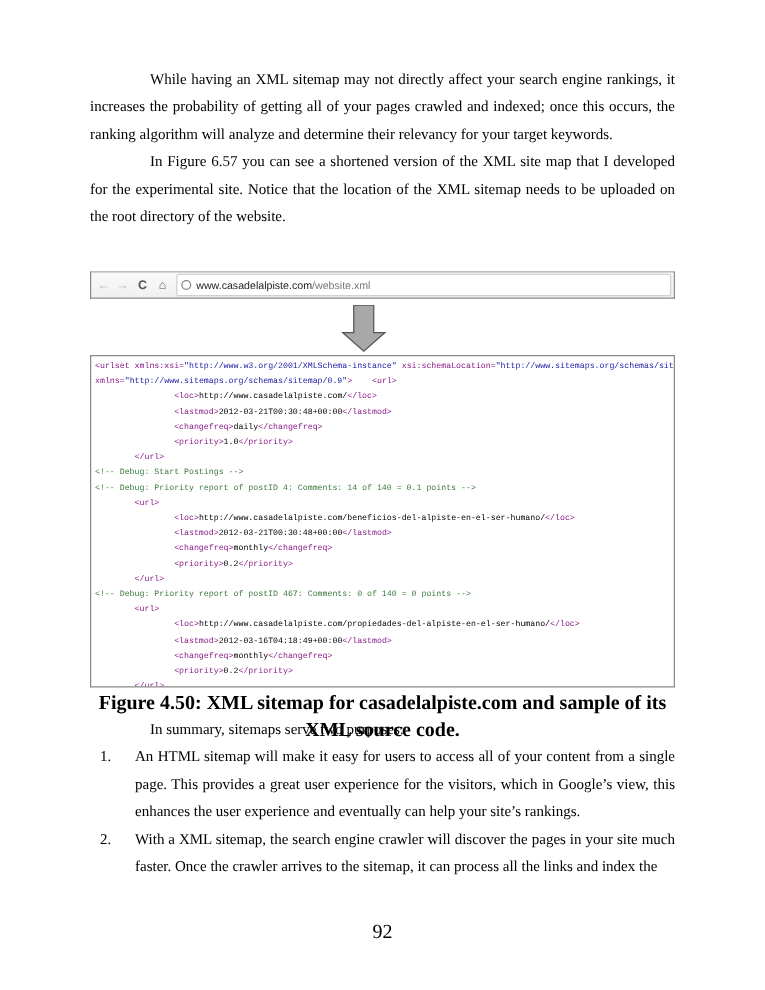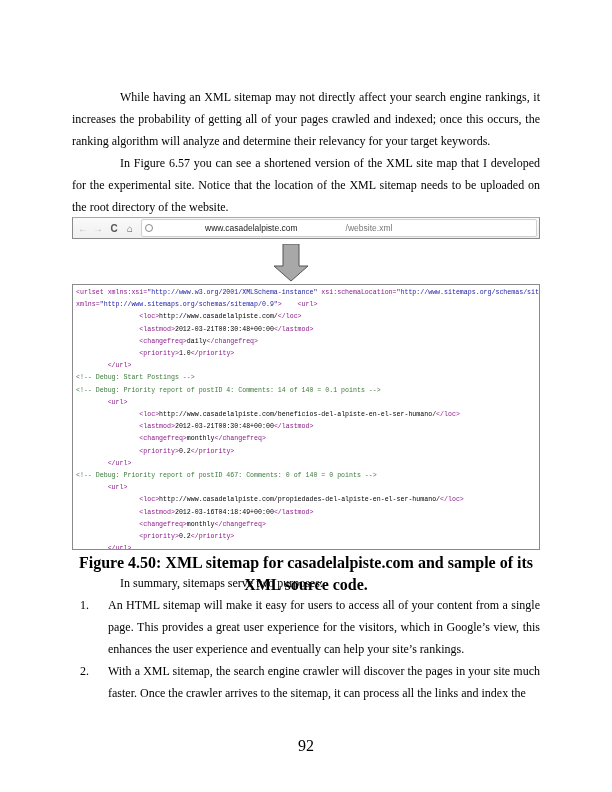--- a/index.html
+++ b/index.html
@@ -11,21 +11,21 @@
 
   
   .browser-bar { position: absolute; left: 72px; top: 217px; width: 468px; height: 22px;
                  border: 1px solid #8a8a8a; border-top-color: #a9a9a9; box-sizing: border-box;
                  background: linear-gradient(#fafafa, #f0f0f0); display: flex; align-items: center;
                  font-family: "Liberation Sans", "DejaVu Sans", sans-serif; }
   .nav-btn { font-size: 10px; color: #b6b6b6; margin-left: 5px; width: 10px; text-align: center; }
   .nav-btn.reload { color: #555; font-weight: bold; font-size: 10px; margin-left: 6px; }
   .nav-btn.home { color: #555; font-size: 10px; margin-left: 6px; }
   .url-field { margin-left: 6px; flex: 1; height: 16px; border: 1px solid #d0d0d0; background: #fff;
-               display: flex; align-items: center; font-size: 8.5px; border-radius: 2px; margin-right: 2px; gap: 48px; }
+               display: flex; align-items: center; font-size: 8.5px; border-radius: 2px; margin-right: 2px; }
   .globe { width: 8px; height: 8px; border: 1px solid #888; border-radius: 50%; margin: 0 4px 0 3px;
            box-sizing: border-box; }
   .url-host { color: #222; }
   .url-path { color: #777; }
 
   
   .arrow { position: absolute; left: 273px; top: 244px; width: 36px; height: 38px; }
 
   
   .code-box { position: absolute; left: 72px; top: 284px; width: 468px; height: 266px;
@@ -42,21 +42,21 @@
              font-weight: bold; font-size: 16px; line-height: 22px; }
   .list { position: absolute; left: 72px; width: 468px; font-size: 12px; line-height: 22px; }
   .list-item { position: relative; padding-left: 36px; }
   .list-num { position: absolute; left: 8px; top: 0; }
   .list-item p { margin: 0; text-align: justify; text-align-last: left; }
   .page-num { position: absolute; top: 737px; left: 0; width: 612px; text-align: center; font-size: 16px; }
 </style>
 </head>
 <body>
 
-<div class="para" style="top:86px;">
+<div class="para" style="top:52px;">
   <p class="indent">While having an XML sitemap may not directly affect your search engine rankings, it increases the probability of getting all of your pages crawled and indexed; once this occurs, the ranking algorithm will analyze and determine their relevancy for your target keywords.</p>
   <p class="indent">In Figure 6.57 you can see a shortened version of the XML site map that I developed for the experimental site. Notice that the location of the XML sitemap needs to be uploaded on the root directory of the website.</p>
 </div>
 
 <div class="browser-bar">
   <span class="nav-btn">←</span>
   <span class="nav-btn">→</span>
   <span class="nav-btn reload">C</span>
   <span class="nav-btn home">⌂</span>
   <div class="url-field">

